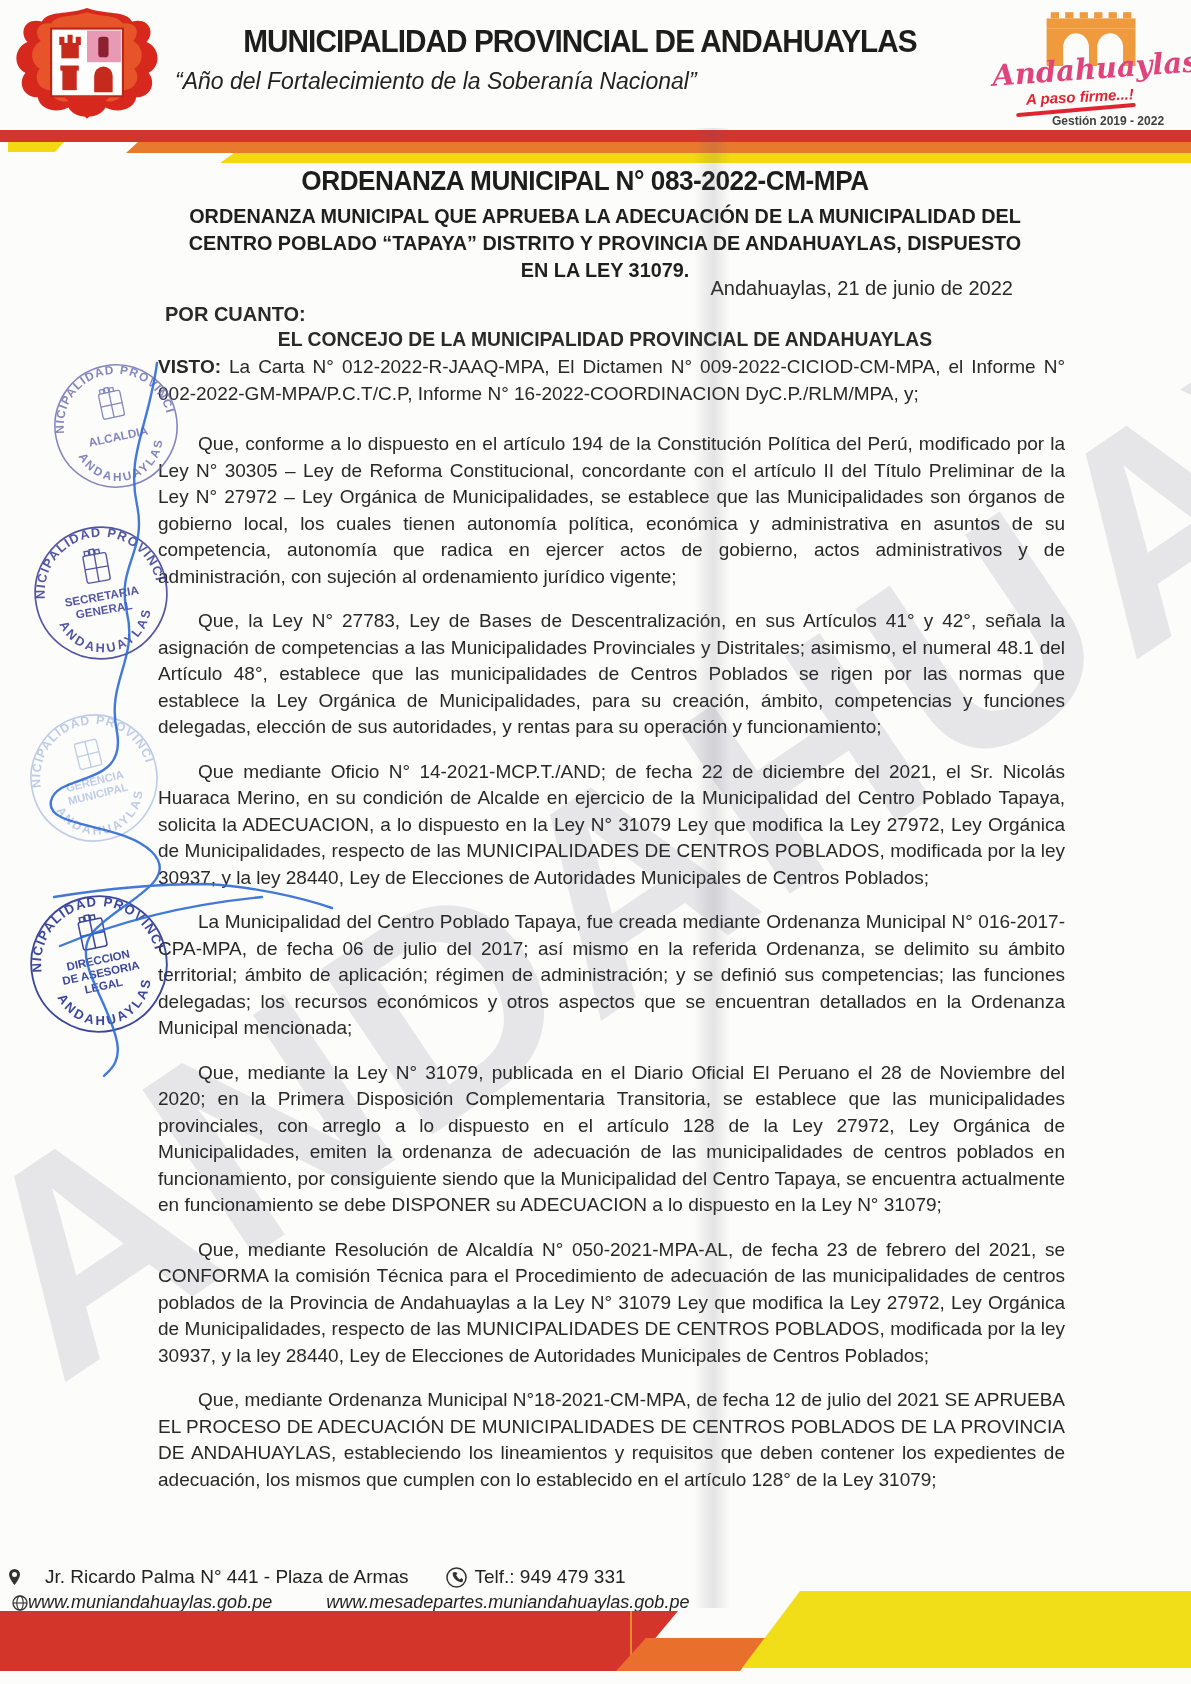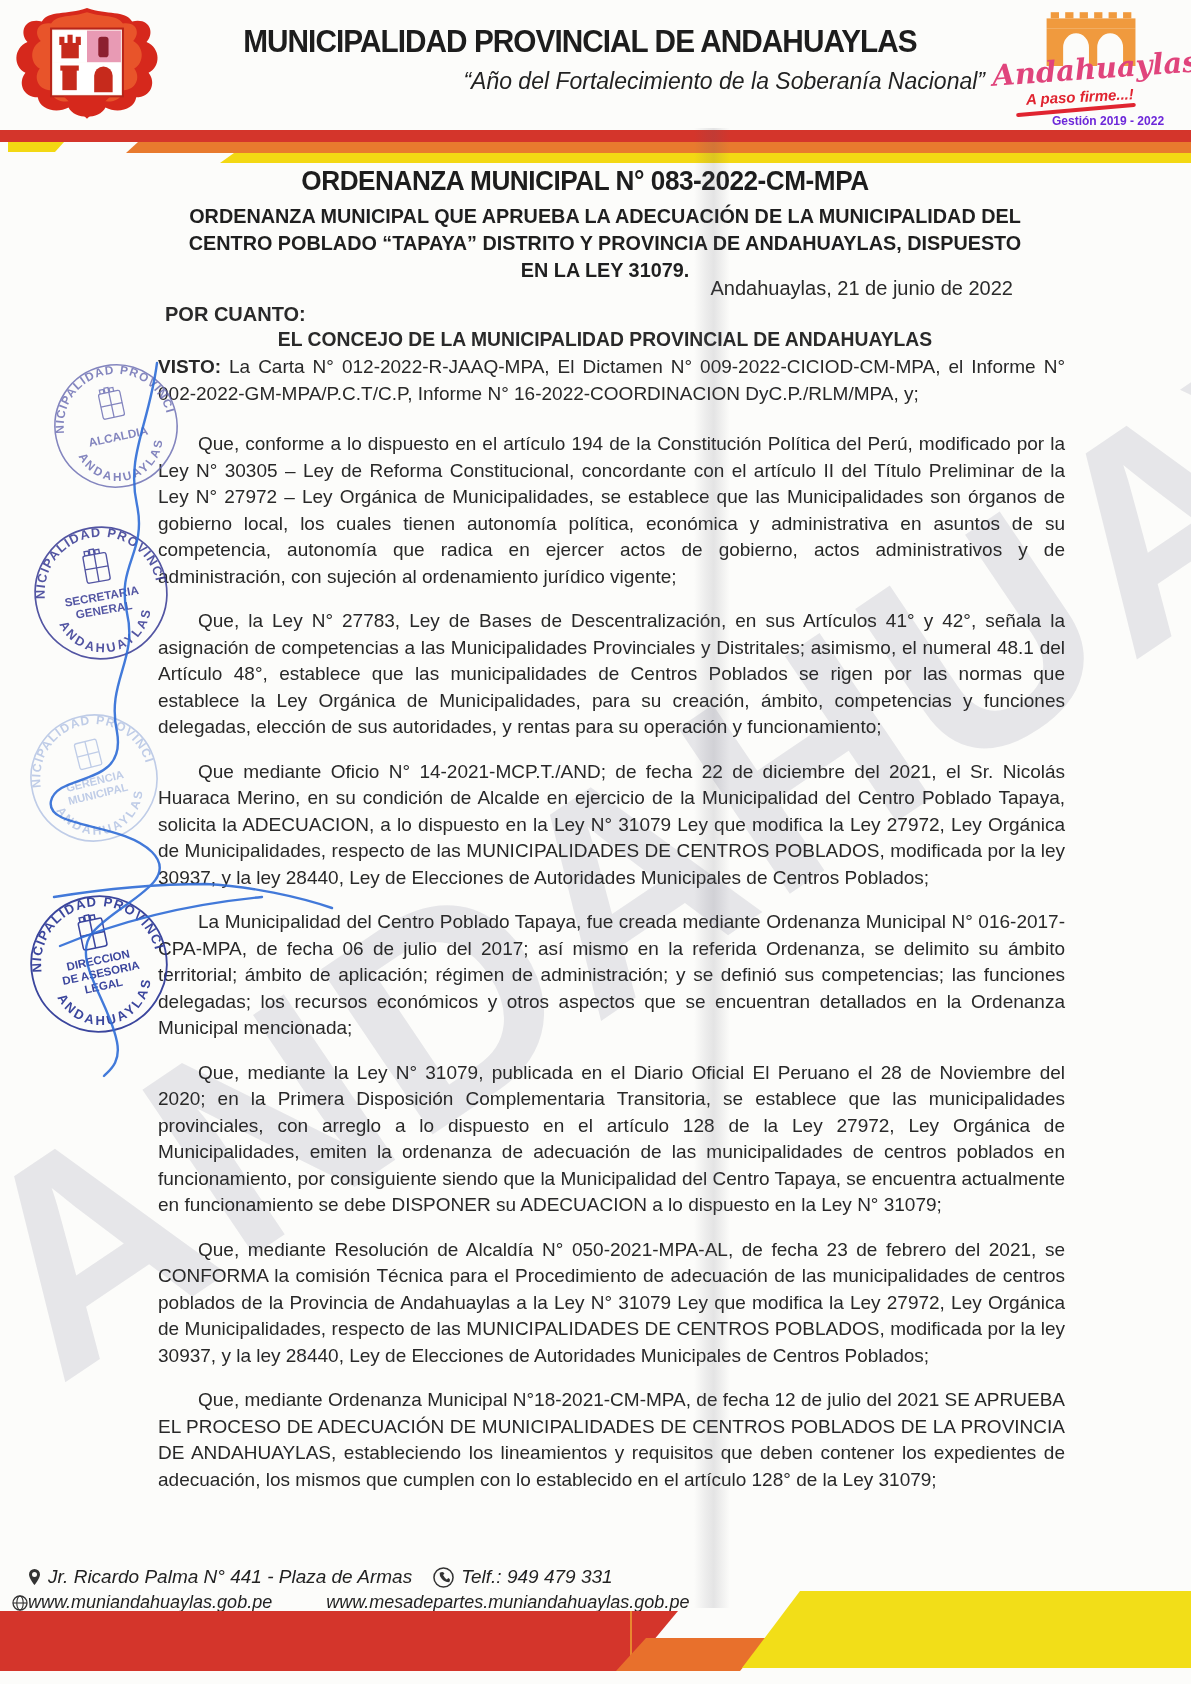--- a/index.html
+++ b/index.html
@@ -3,33 +3,33 @@
 <meta charset="utf-8">
 <style>
   html,body{margin:0;padding:0;background:#e9e9e9;}
   .page{position:relative;width:1191px;height:1684px;margin:0 auto;background:#fcfcfa;
         overflow:hidden;font-family:"Liberation Sans",sans-serif;color:#2a2a2a;}
 
   
   .hdr-title{position:absolute;top:24px;left:175px;width:810px;text-align:center;
              font-size:31px;font-weight:bold;letter-spacing:-1px;color:#1d1d1d;
              transform:scaleX(.96);z-index:2;}
-  .hdr-motto{position:absolute;top:68px;left:175px;width:810px;text-align:right;
+  .hdr-motto{position:absolute;top:68px;left:175px;width:810px;text-align:left;
              font-size:23px;font-style:italic;font-weight:500;color:#222;z-index:2;}
   .shield{position:absolute;top:6px;left:8px;width:158px;height:118px;z-index:3;}
   .logo{position:absolute;top:6px;left:992px;width:195px;height:125px;z-index:3;}
   .logo .bridge{position:absolute;top:0;left:46px;width:104px;height:62px;}
   .logo .script{position:absolute;top:46px;left:0;width:195px;text-align:center;
         font-family:"DejaVu Serif",serif;font-style:italic;font-weight:bold;font-size:29px;
         color:#e0447c;transform:rotate(-4deg);white-space:nowrap;}
   .logo .slogan{position:absolute;top:82px;left:34px;font-size:15px;font-weight:bold;
         font-style:italic;color:#e02430;transform:rotate(-3deg);}
   .logo .swoosh{position:absolute;top:102px;left:24px;width:120px;height:4px;
         background:#e02430;border-radius:3px;transform:rotate(-5deg);}
-  .logo .period{position:absolute;top:108px;left:60px;font-size:12px;font-weight:bold;color:#6d28d9;}
+  .logo .period{position:absolute;top:108px;left:60px;font-size:12px;font-weight:bold;color:#404040;}
 
   
   .bar{position:absolute;z-index:2;}
   .bar.red{top:130px;left:0;width:1191px;height:12px;background:#d4352b;}
   .bar.orange{top:142px;left:126px;width:1065px;height:11px;background:#e87a2e;
       clip-path:polygon(12px 0,100% 0,100% 100%,0 100%);}
   .bar.yellow{top:153px;left:220px;width:971px;height:10px;background:#f3d813;
       clip-path:polygon(14px 0,100% 0,100% 100%,0 100%);}
   .bar.chip{top:142px;left:8px;width:56px;height:10px;background:#f3d813;
       clip-path:polygon(0 0,100% 0,calc(100% - 9px) 100%,0 100%);}
@@ -61,21 +61,21 @@
   .fold{position:absolute;top:128px;left:694px;width:36px;height:1480px;z-index:6;pointer-events:none;
       background:linear-gradient(90deg,rgba(90,90,105,0) 0%,rgba(90,90,105,.10) 35%,rgba(90,90,105,.15) 55%,rgba(90,90,105,0) 100%);}
 
   
   .stamp{position:absolute;z-index:3;}
   .stamp svg text{font-family:"Liberation Sans",sans-serif;}
   .sig{position:absolute;top:340px;left:10px;width:360px;height:760px;z-index:3;}
 
   
   .footer-bg{position:absolute;top:1552px;left:0;width:1191px;height:59px;background:#fcfcfa;z-index:4;}
-  .f-line1{position:absolute;top:1566px;left:28px;font-size:19px;color:#222;z-index:5;display:flex;align-items:center;gap:7px;font-style:italic;}
+  .f-line1{position:absolute;top:1566px;left:8px;font-size:19px;color:#222;z-index:5;display:flex;align-items:center;gap:24px;}
   .f-line2{position:absolute;top:1592px;left:12px;font-size:18px;font-style:italic;color:#222;z-index:5;display:flex;align-items:center;gap:0;}
   .f-line1 .tel{margin-left:14px;display:flex;align-items:flex-end;gap:7px;}
   .f-line2 .site2{margin-left:54px;}
 
   .bband{position:absolute;z-index:5;}
   .bband.red{top:1611px;left:0;width:678px;height:60px;background:#d4352b;
       clip-path:polygon(0 0,100% 0,calc(100% - 50px) 100%,0 100%);}
   .bband.orange{top:1638px;left:616px;width:152px;height:33px;background:#e8702c;
       clip-path:polygon(30px 0,100% 0,calc(100% - 28px) 100%,0 100%);}
   .bband.yellow{top:1591px;left:742px;width:449px;height:77px;background:#f2de18;

